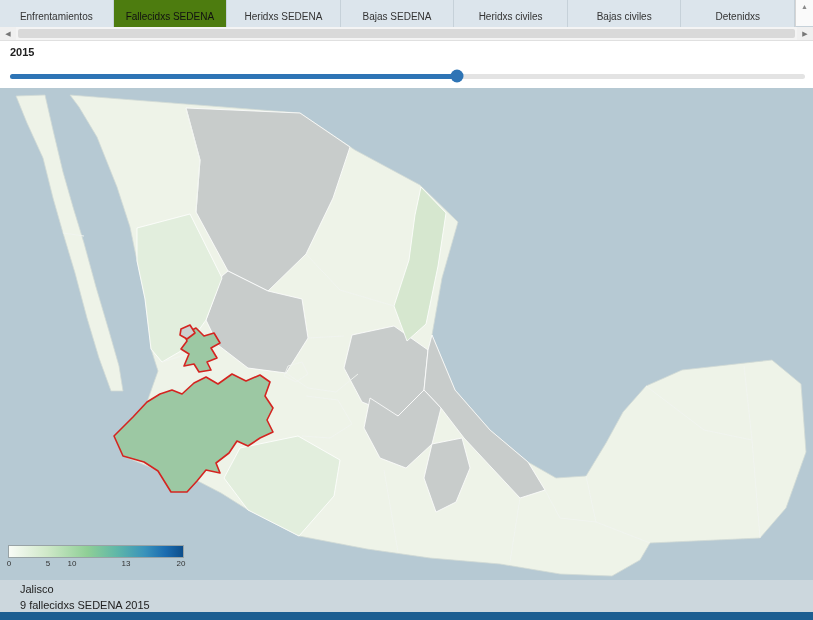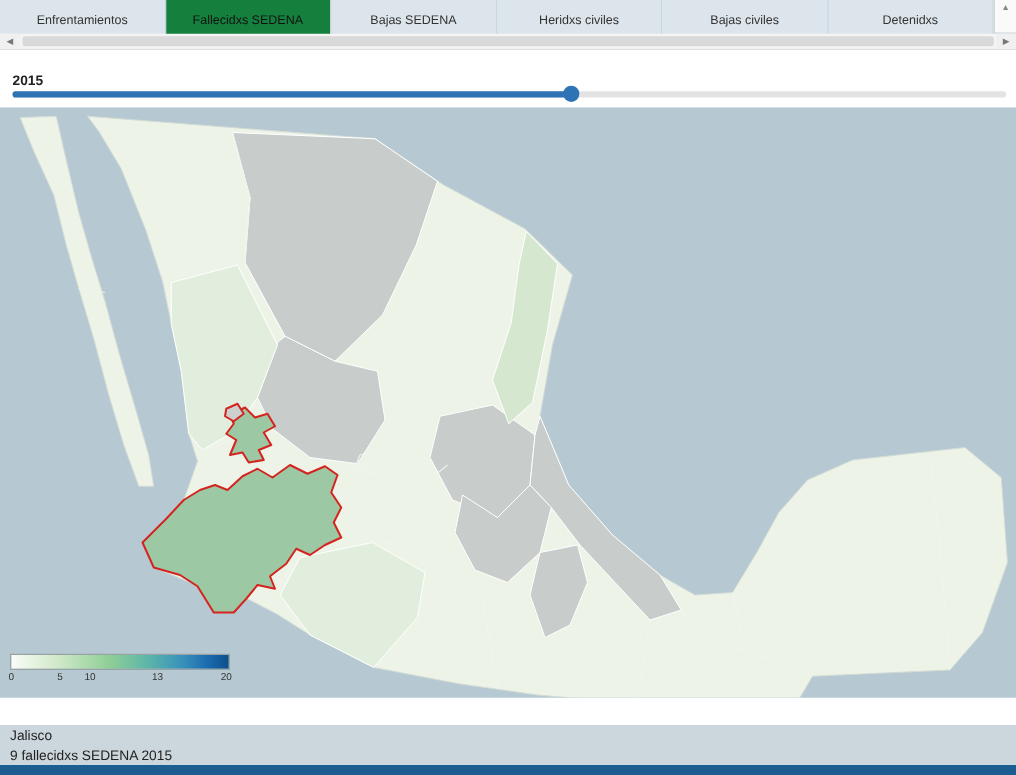--- a/index.html
+++ b/index.html
@@ -5,72 +5,75 @@
   * { margin:0; padding:0; box-sizing:border-box; }
   html,body { width:813px; height:620px; overflow:hidden;
     font-family:"Liberation Sans","DejaVu Sans",sans-serif; background:#fff; }
   .app { width:813px; height:620px; display:flex; flex-direction:column; }
 
   
   .tab-bar { height:27px; display:flex; background:#fff; }
   .tab { flex:1; display:flex; align-items:center; justify-content:center;
     background:#dce5ec; border-right:1px solid #c6d1d9; border-bottom:1px solid #c6d1d9;
     font-size:10px; color:#333; cursor:pointer; white-space:nowrap; padding:16px 3px; overflow:hidden; }
-  .tab.active { background:#15803d; border-bottom:3px solid #1f6cb3; color:#111; }
+  .tab.active { background:#4d7c0f; border-bottom:3px solid #1f6cb3; color:#111; }
   .corner-box { width:18px; background:#fafafa; border-left:1px solid #d5d5d5;
     border-bottom:1px solid #c6d1d9; display:flex; align-items:flex-start; justify-content:center;
     font-size:7px; color:#8a8a8a; padding-top:3px; }
 
   
   .h-scrollbar { height:14px; background:#f4f4f4; border-bottom:1px solid #e0e0e0;
     display:flex; align-items:stretch; }
   .h-arrow { width:16px; display:flex; align-items:center; justify-content:center;
     font-size:7px; color:#777; background:#f0f0f0; }
   .h-track { flex:1; position:relative; }
   .h-thumb { position:absolute; left:2px; right:2px; top:2px; bottom:2px;
     background:#d9d9d9; border-radius:2px; }
 
   
   .control-panel { height:47px; background:#fff; position:relative; }
-  .year-label { position:absolute; left:10px; top:19px; font-size:11px; font-weight:bold; color:#222; }
+  .year-label { position:absolute; left:10px; top:5px; font-size:11px; font-weight:bold; color:#222; }
   .slider { position:absolute; left:10px; right:8px; top:29px; height:12px; }
   .slider-track { position:absolute; left:0; right:0; top:4px; height:5px;
     background:#e3e3e3; border-radius:3px; }
   .slider-fill { position:absolute; left:0; top:4px; height:5px; width:56.2%;
     background:#2e74b5; border-radius:3px; }
   .slider-handle { position:absolute; left:56.2%; top:6px; width:13px; height:13px;
     background:#2e74b5; border-radius:50%; transform:translate(-50%,-50%); cursor:pointer; }
 
   
   .map-area { height:492px; position:relative; background:#b6c9d3; overflow:hidden; }
   .map-svg { display:block; width:813px; height:492px; }
   .legend { position:absolute; left:8px; bottom:10px; width:176px; }
   .legend-bar { height:13px; border:1px solid #98a3a6;
     background:linear-gradient(to right,#f9fcf7 0%,#cfe8c8 22%,#8fcf96 45%,#5fb7a8 62%,#3a93bb 78%,#1b6cb0 90%,#0d4e8b 100%); }
   .legend-ticks { position:relative; height:11px; margin-top:1px; }
   .legend-ticks span { position:absolute; transform:translateX(-50%);
     font-size:8px; color:#333; top:0; }
 
   
-  .status-strip { height:32px; background:#ccd7dd; padding:2px 0 0 8px;margin-top:22px; }
+  .status-strip { height:32px; background:#ccd7dd; padding:2px 0 0 20px; }
   .status-region { font-size:11px; color:#222; line-height:14px; }
   .status-detail { font-size:11px; color:#222; line-height:14px; margin-top:2px; }
   .bottom-bar { height:8px; background:#1c5e91; }
 </style>
 </head>
 <body>
 
 <div class="app">
 
   <div class="tab-bar">
     <div class="tab">
       <span>Enfrentamientos</span>
     </div>
     <div class="tab active">
       <span>Fallecidxs SEDENA</span>
+    </div>
+    <div class="tab">
+      <span>Heridxs SEDENA</span>
     </div>
     <div class="tab">
       <span>Bajas SEDENA</span>
     </div>
     <div class="tab">
       <span>Heridxs civiles</span>
     </div>
     <div class="tab">
       <span>Bajas civiles</span>
     </div>

